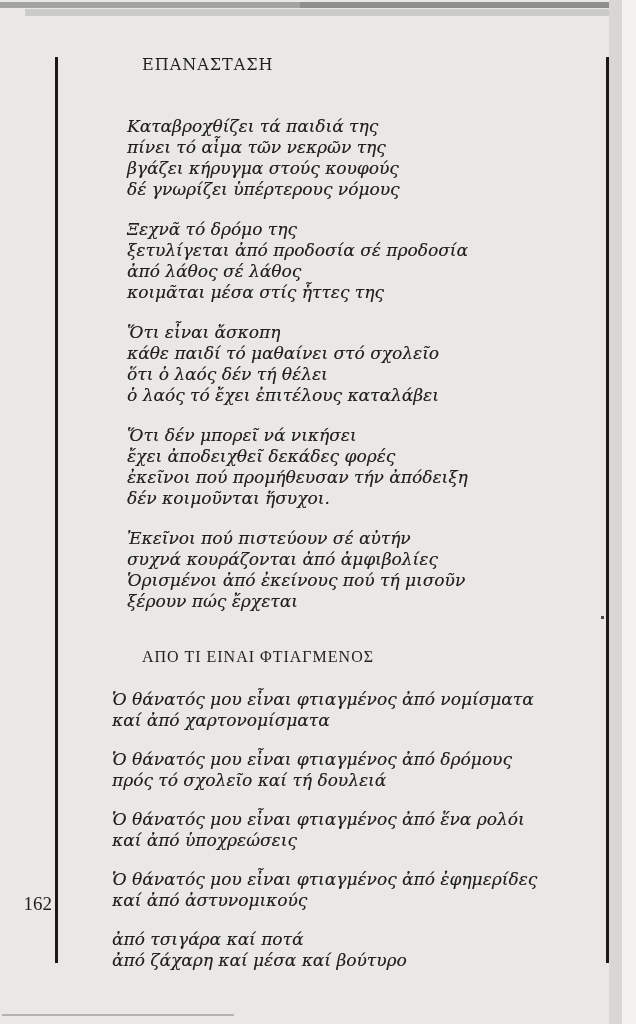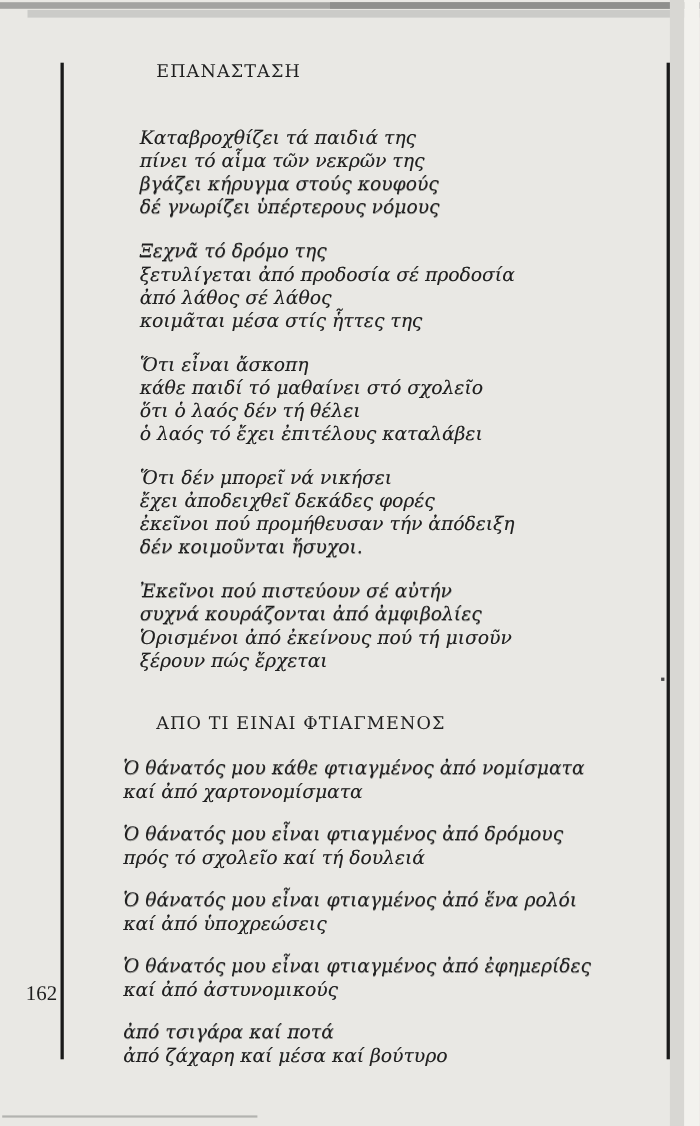--- a/index.html
+++ b/index.html
@@ -67,21 +67,21 @@
   .poem-title {
     position: absolute;
     font-family: "DejaVu Serif", serif;
     font-weight: normal;
     font-size: 16px; letter-spacing: 1px;
     color: var(--ink, #1f1f1f);
     white-space: nowrap;
     margin-left: 24px;
   }
   .t1 { left: 118px; top: 55px; }
-  .t2 { left: 118px; top: 648px; }
+  .t2 { left: 118px; top: 648px; font-family: Liberation Serif, serif; }
   .poem-body { position: absolute; }
   .b1 { left: 127px; top: 97px; }
   .b2 { left: 112px; top: 689px; }
   .b1 .stanza { margin-bottom: 15px; margin-top: 19px; }
   .b2 .stanza { margin-bottom: 18px; }
   .poem-line {
     font-family: "DejaVu Serif", serif;
     font-style: italic;
     font-size: 17px; line-height: 21px;
     color: var(--ink, #1f1f1f);
@@ -135,21 +135,21 @@
         <div class="poem-line">Ἐκεῖνοι πού πιστεύουν σέ αὐτήν</div>
         <div class="poem-line">συχνά κουράζονται ἀπό ἀμφιβολίες</div>
         <div class="poem-line">Ὁρισμένοι ἀπό ἐκείνους πού τή μισοῦν</div>
         <div class="poem-line">ξέρουν πώς ἔρχεται</div>
       </div>
     </div>
 
   <h1 class="poem-title t2">ΑΠΟ ΤΙ ΕΙΝΑΙ ΦΤΙΑΓΜΕΝΟΣ</h1>
   <div class="poem-body b2">
       <div class="stanza">
-        <div class="poem-line">Ὁ θάνατός μου κάθε φτιαγμένος ἀπό νομίσματα</div>
+        <div class="poem-line">Ὁ θάνατός μου εἶναι φτιαγμένος ἀπό νομίσματα</div>
         <div class="poem-line">καί ἀπό χαρτονομίσματα</div>
       </div>
       <div class="stanza">
         <div class="poem-line">Ὁ θάνατός μου εἶναι φτιαγμένος ἀπό δρόμους</div>
         <div class="poem-line">πρός τό σχολεῖο καί τή δουλειά</div>
       </div>
       <div class="stanza">
         <div class="poem-line">Ὁ θάνατός μου εἶναι φτιαγμένος ἀπό ἕνα ρολόι</div>
         <div class="poem-line">καί ἀπό ὑποχρεώσεις</div>
       </div>

